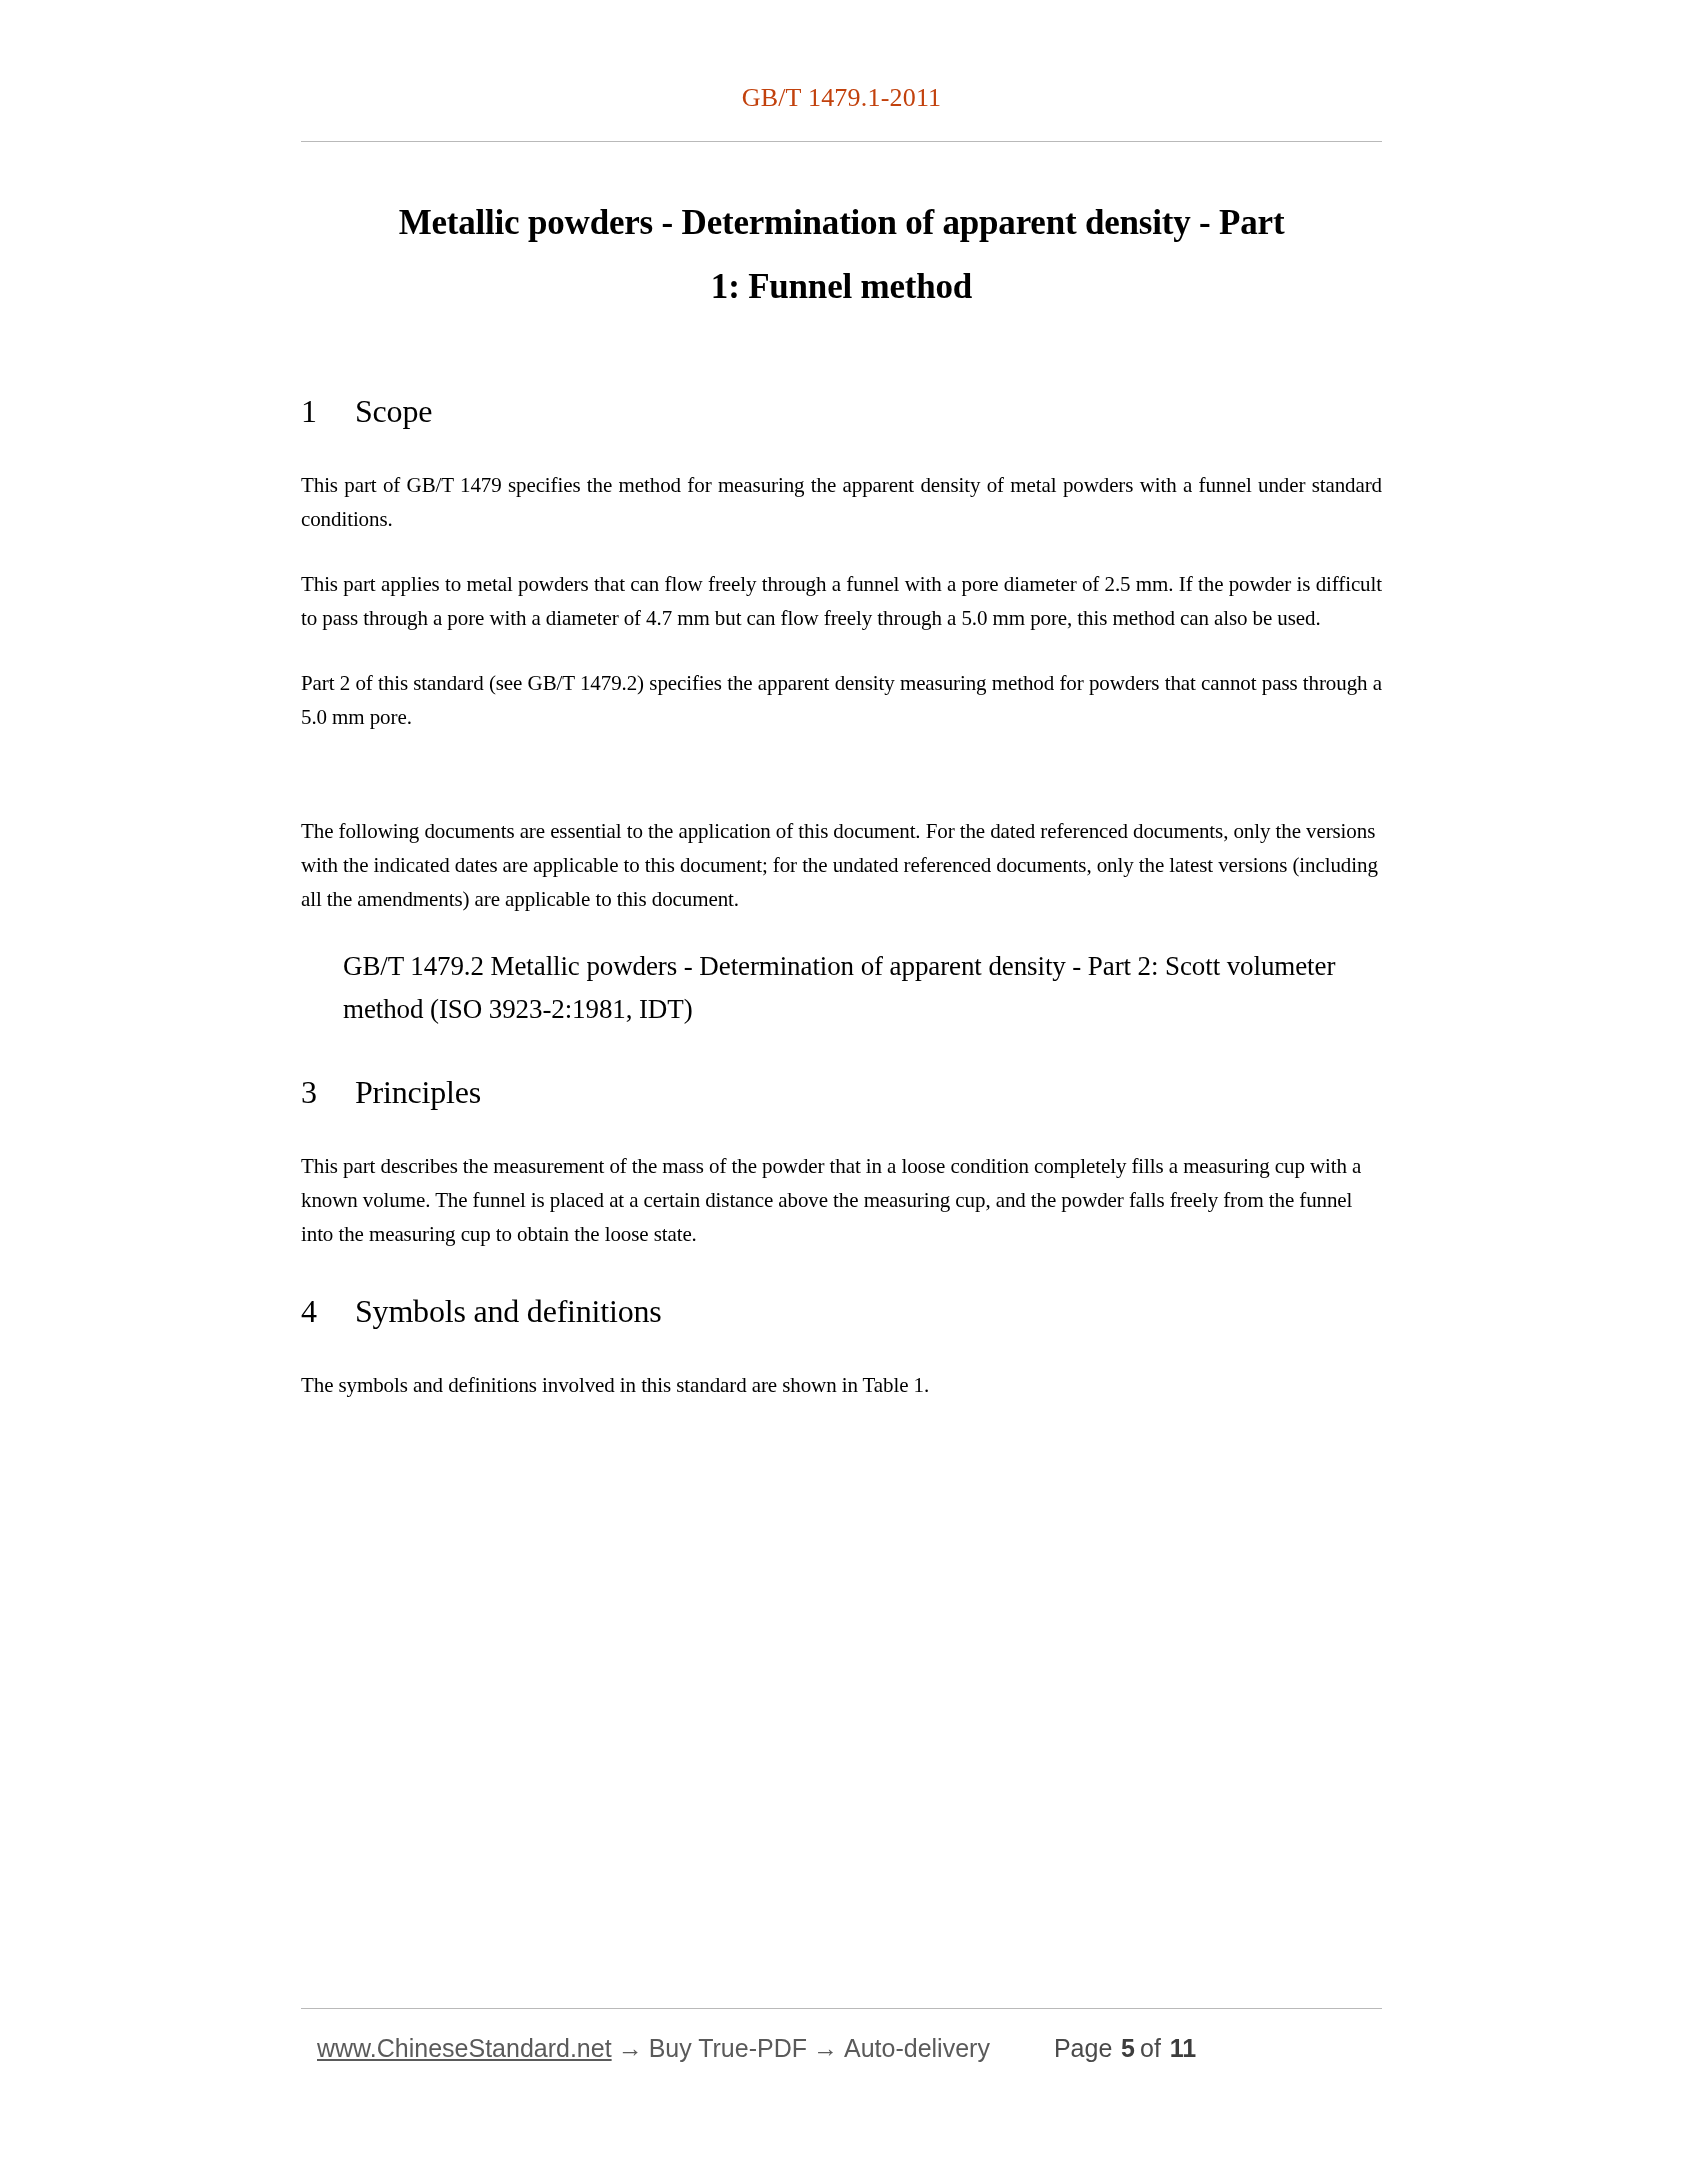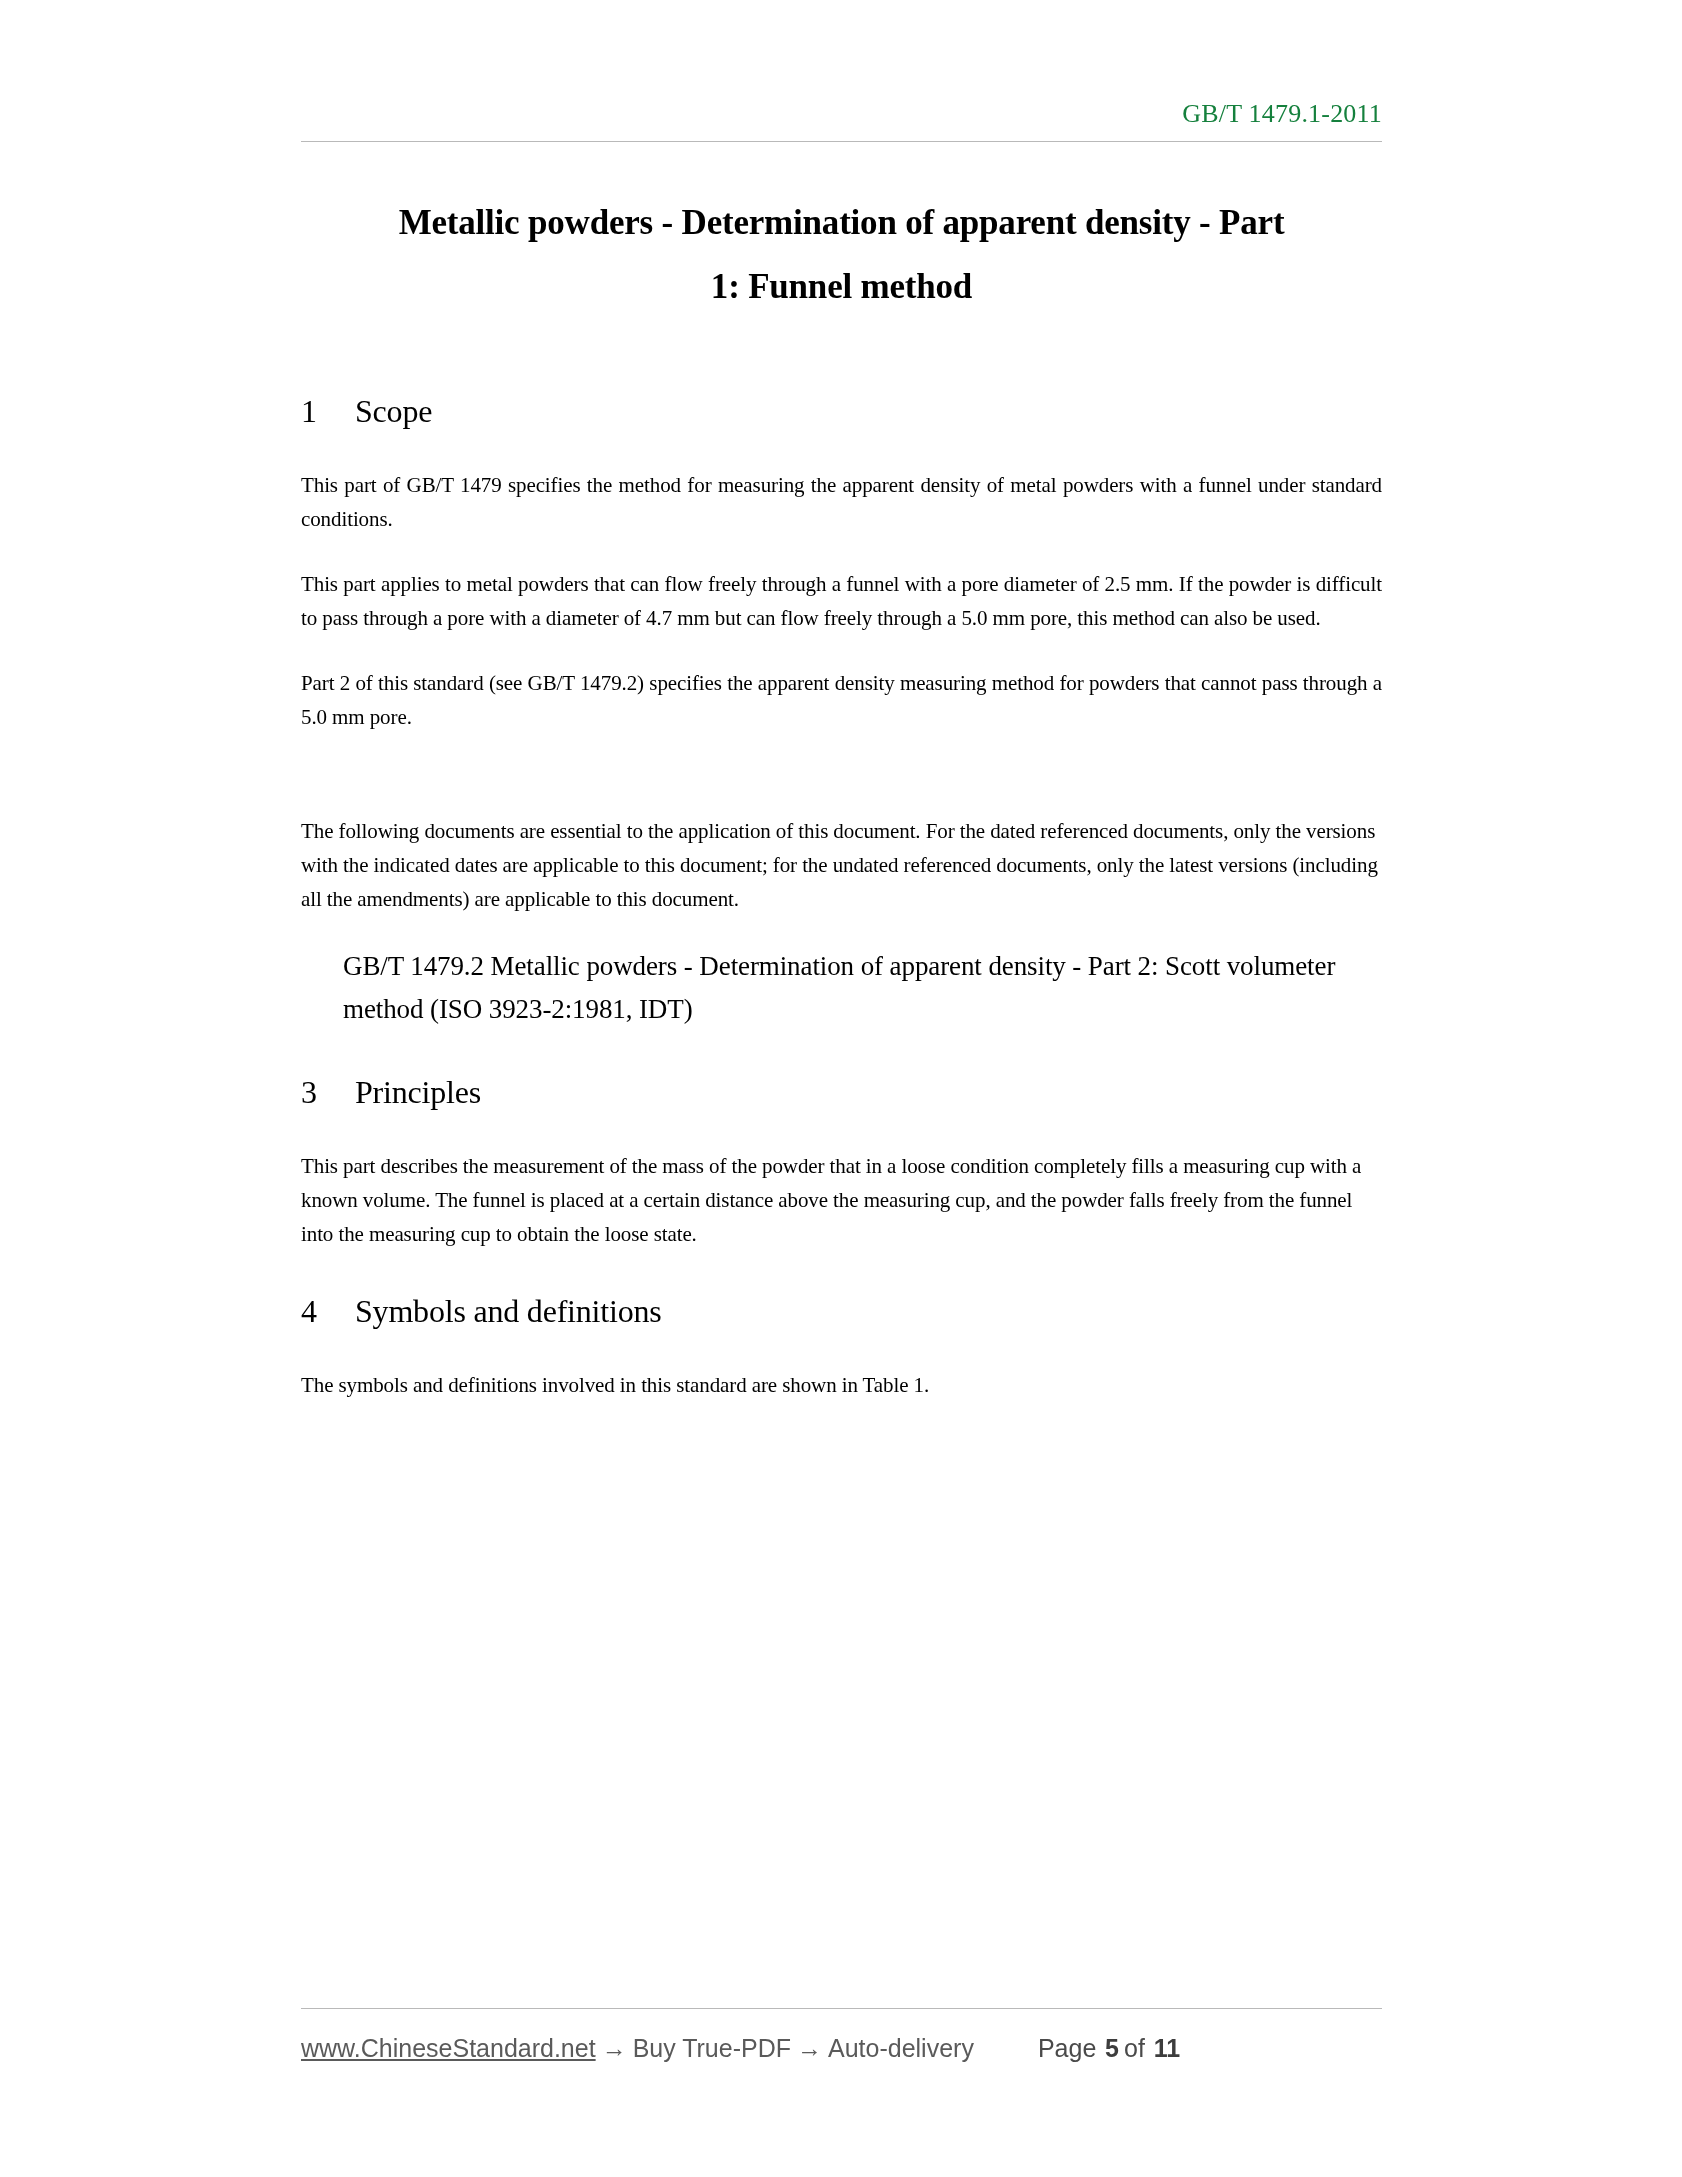--- a/index.html
+++ b/index.html
@@ -17,25 +17,24 @@
     box-sizing: border-box;
     overflow: hidden;
   }
 
   
   .running-header {
     position: absolute;
     left: 301px;
     top: 83px;
     width: 1081px;
-    text-align: right;
+    text-align: center;
     font-size: 26px;
-    color: #15803d;
+    color: #c2410c;
     letter-spacing: 0.2px;
-    margin-top: 16px;
   }
   .header-rule {
     position: absolute;
     left: 301px;
     top: 141px;
     width: 1081px;
     height: 0;
     border-top: 1.7px solid #b9b9b9;
   }
 
@@ -119,20 +118,21 @@
     font-size: 25px;
     color: #5a5a5a;
     display: flex;
     align-items: baseline;
     white-space: pre;
   }
   .footer-left {
     display: flex;
     align-items: flex-end;
     white-space: pre;
+    margin-left: 16px;
   }
   .footer-url {
     text-decoration: underline;
     color: #5a5a5a;
   }
   .footer-arrow {
     padding: 0 6px;
     color: #5a5a5a;
   }
   .footer-right {

